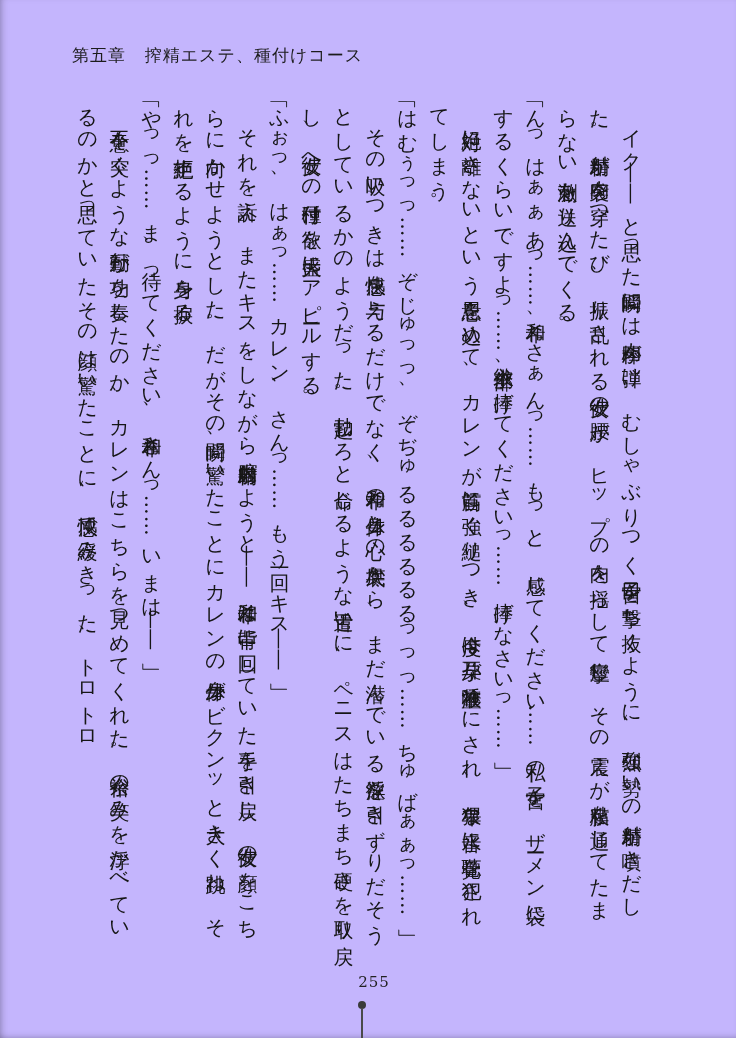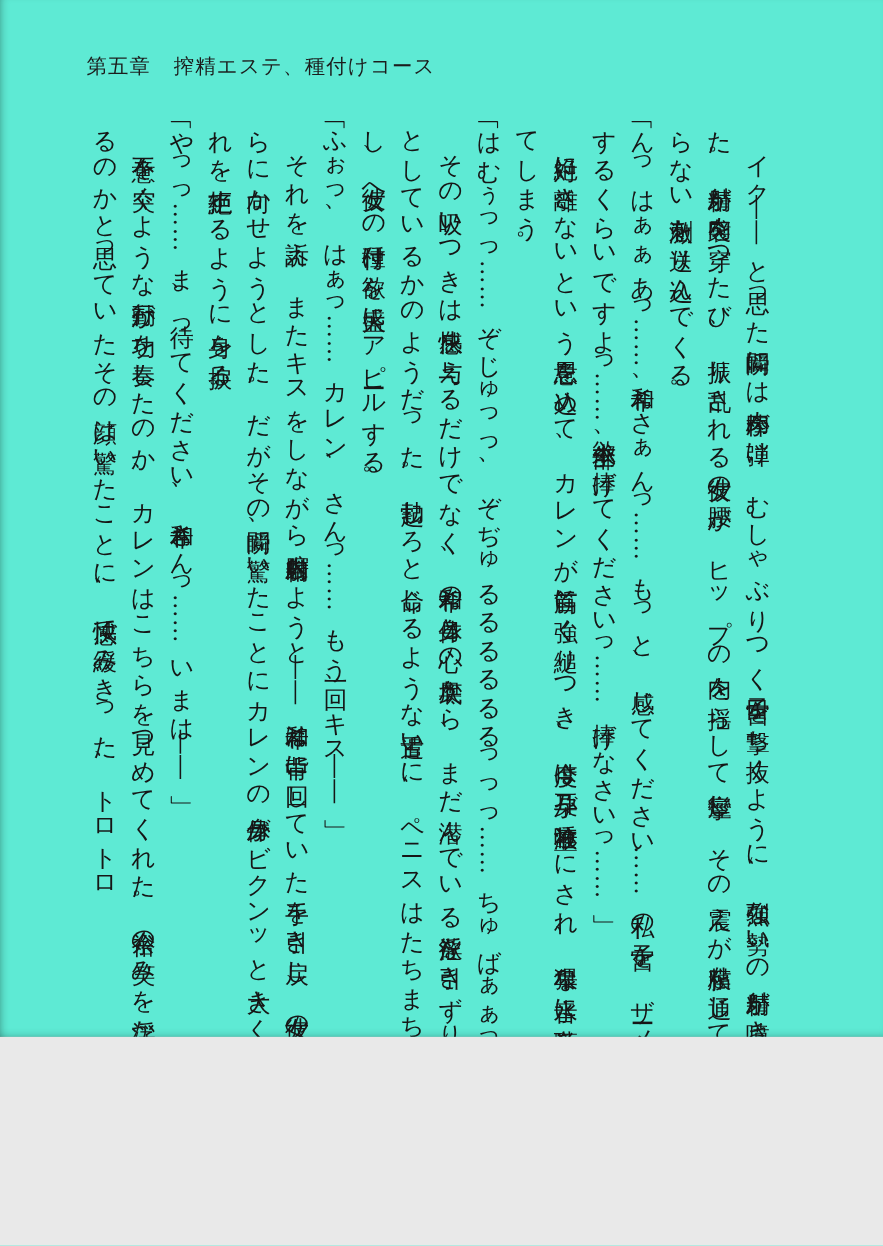--- a/index.html
+++ b/index.html
@@ -8,22 +8,22 @@
   }
   body {
     width: 736px;
     height: 1038px;
     background: #e9e9e9;
     font-family: "DejaVu Serif", "Liberation Serif", serif;
   }
   .page {
     position: relative;
     width: 736px;
-    height: 864px;
-    background: #5eead4;
+    height: 1038px;
+    background: #c4b5fd;
     overflow: hidden;
     color: #1c1c1c;
     box-shadow: inset 6px 0 8px -6px rgba(0,0,0,0.35), inset 0 -5px 7px -5px rgba(0,0,0,0.25);
   }
   .chapter-header {
     position: absolute;
     left: 72px;
     top: 44px;
     font-size: 17px;
     letter-spacing: 1px;

